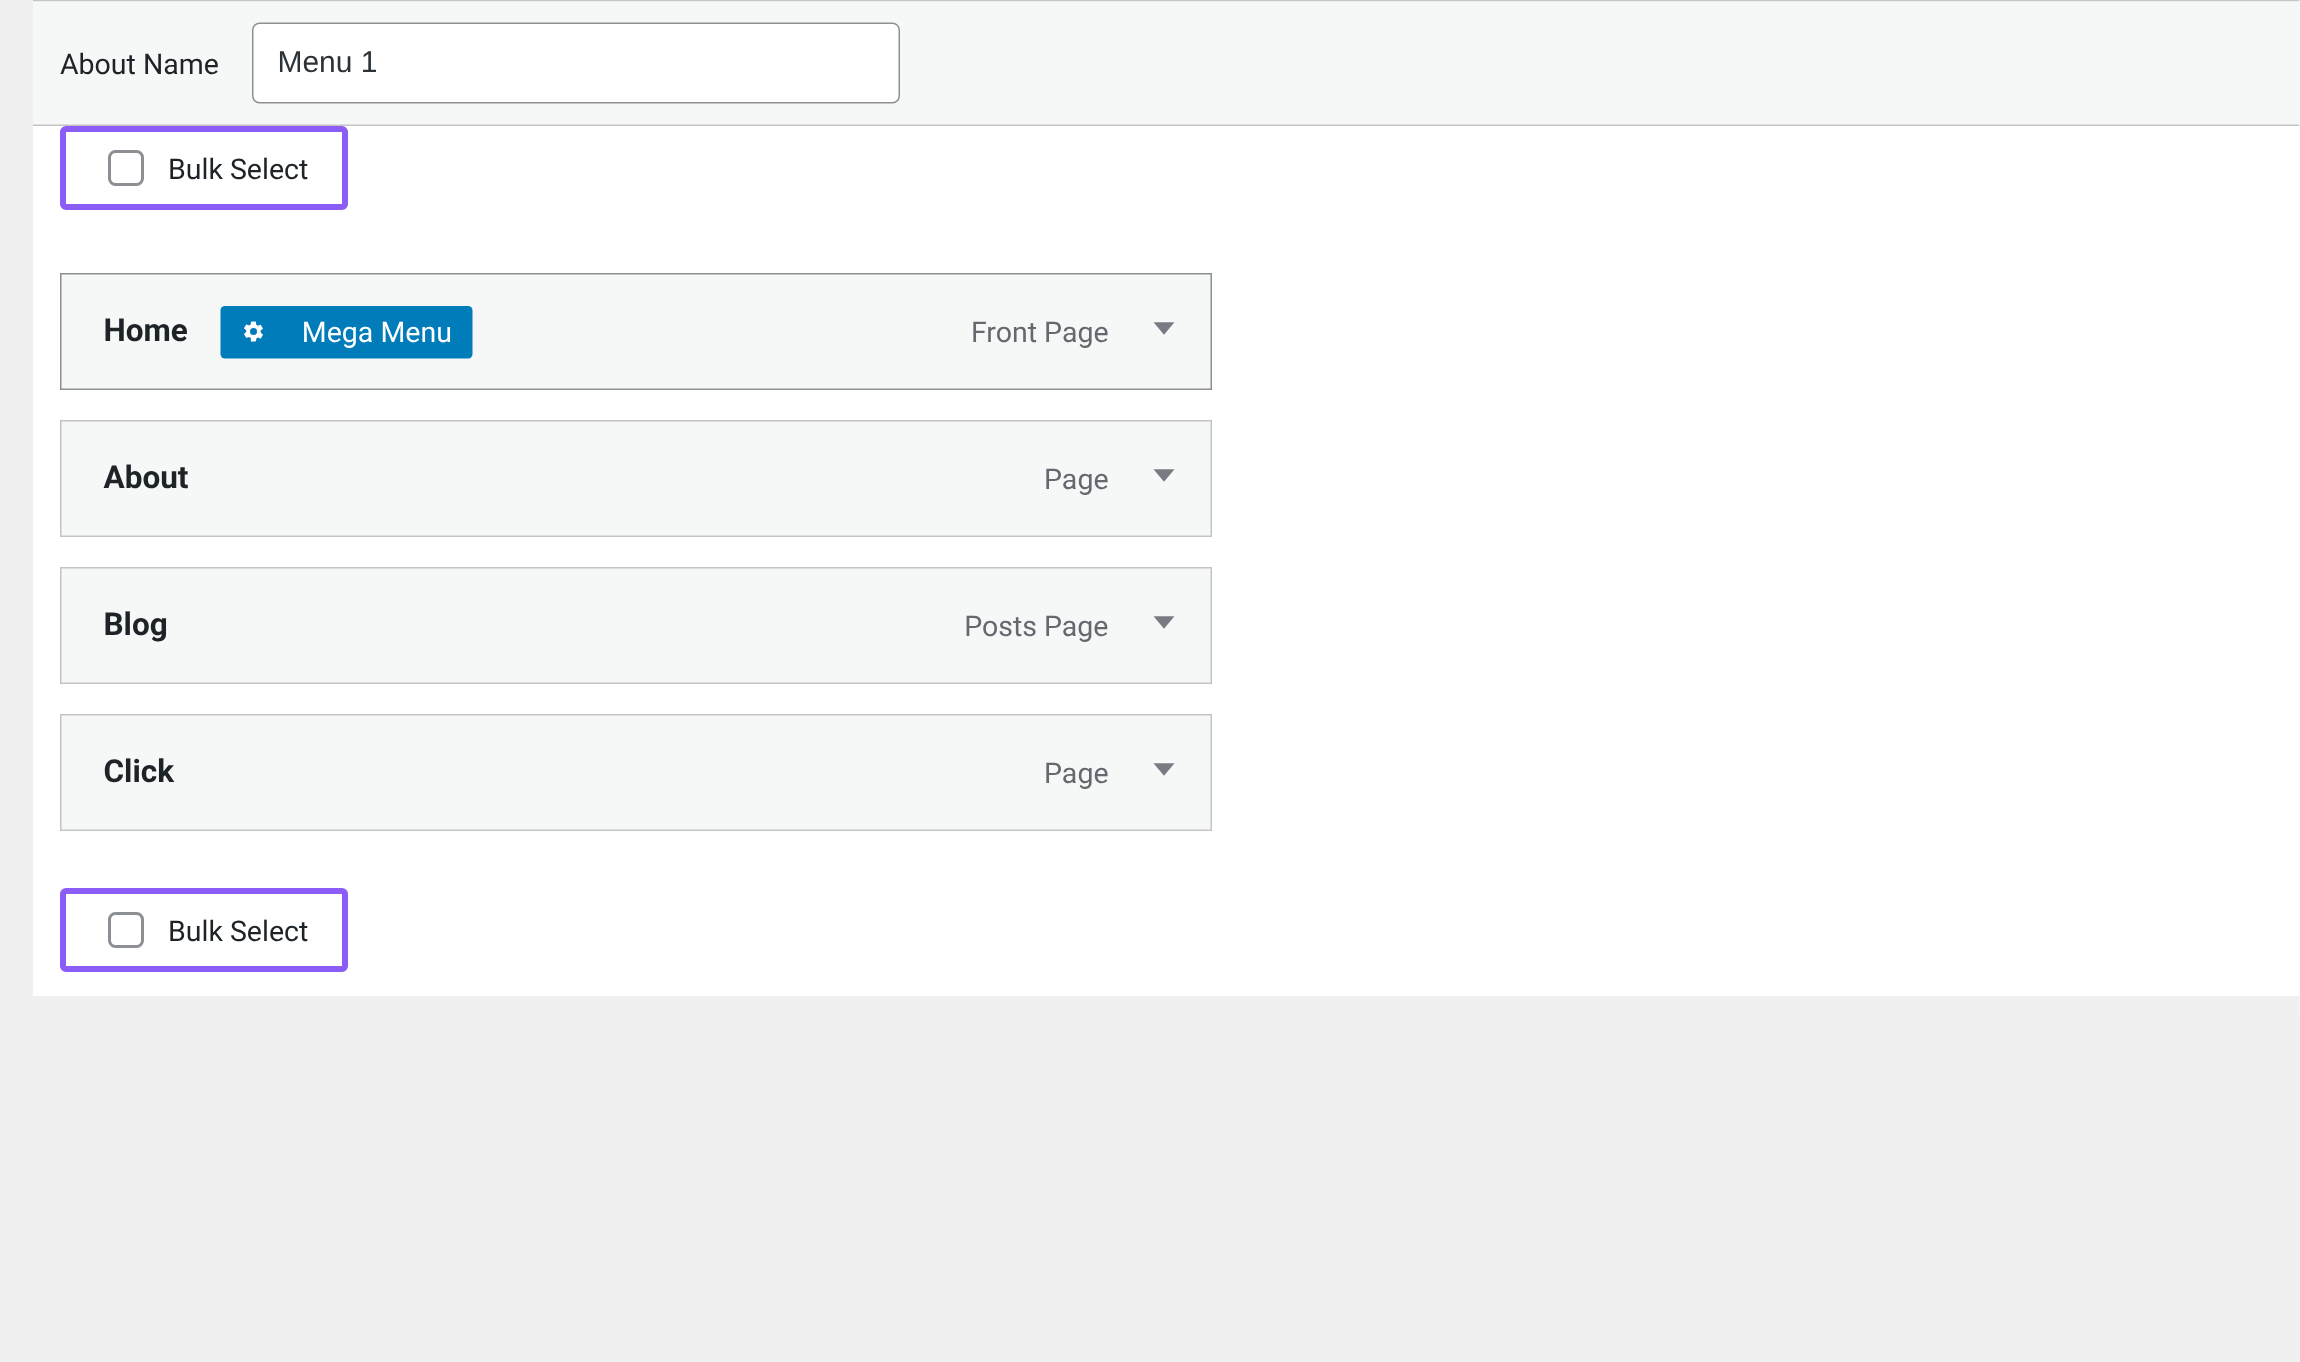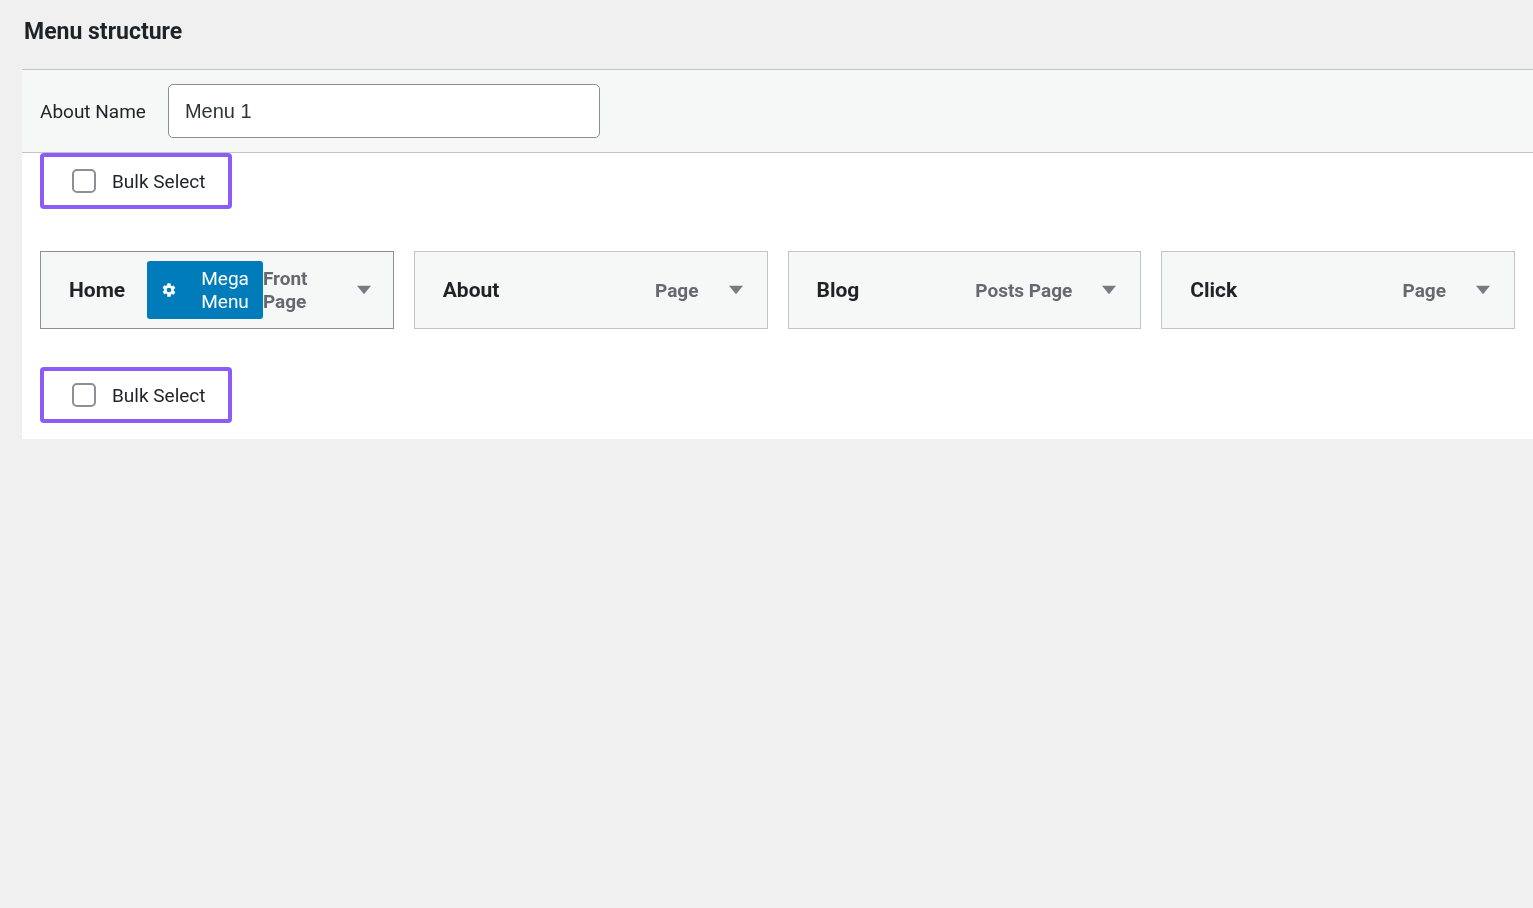--- a/index.html
+++ b/index.html
@@ -76,21 +76,21 @@
       cursor: pointer;
       position: relative;
     }
     .bulk-label {
       font-size: 19px;
       color: #1d2327;
     }
     .menu-list {
       padding: 26px 18px 14px 18px;
       display: flex;
-      flex-direction: row;
+      flex-direction: column;
       gap: 20px;
     }
     .menu-item {
       width: 768px;
       height: 78px;
       border: 1px solid #c3c4c7;
       background: #f6f7f7;
       display: flex;
       align-items: center;
       justify-content: space-between;
@@ -122,23 +122,21 @@
       border-radius: 3px;
       cursor: pointer;
     }
     .gear-icon {
       width: 16px;
       height: 16px;
       flex-shrink: 0;
     }
     .menu-item-right {
       display: flex;
-      align-items: center;
       gap: 28px;
-      font-weight: bold;
     }
     .menu-item-type {
       font-size: 19px;
       color: #646970;
     }
     .caret-btn {
       width: 18px;
       height: 18px;
       display: inline-flex;
       align-items: center;
@@ -149,21 +147,20 @@
     .caret-btn svg { width: 14px; height: 14px; }
     .bulk-row.bottom {
       padding-top: 24px;
     }
   </style>
 </head>
 <body>
 
 <div class="page">
 
-  <h2 class="section-title">Menu structure</h2>
 
   <div class="panel">
 
     <div class="panel-header-bar">
       <label class="menu-name-label" for="menu-name">About Name</label>
       <input id="menu-name" class="menu-name-input" type="text" value="Menu 1" style="">
     </div>
 
 
     <div class="bulk-row">

